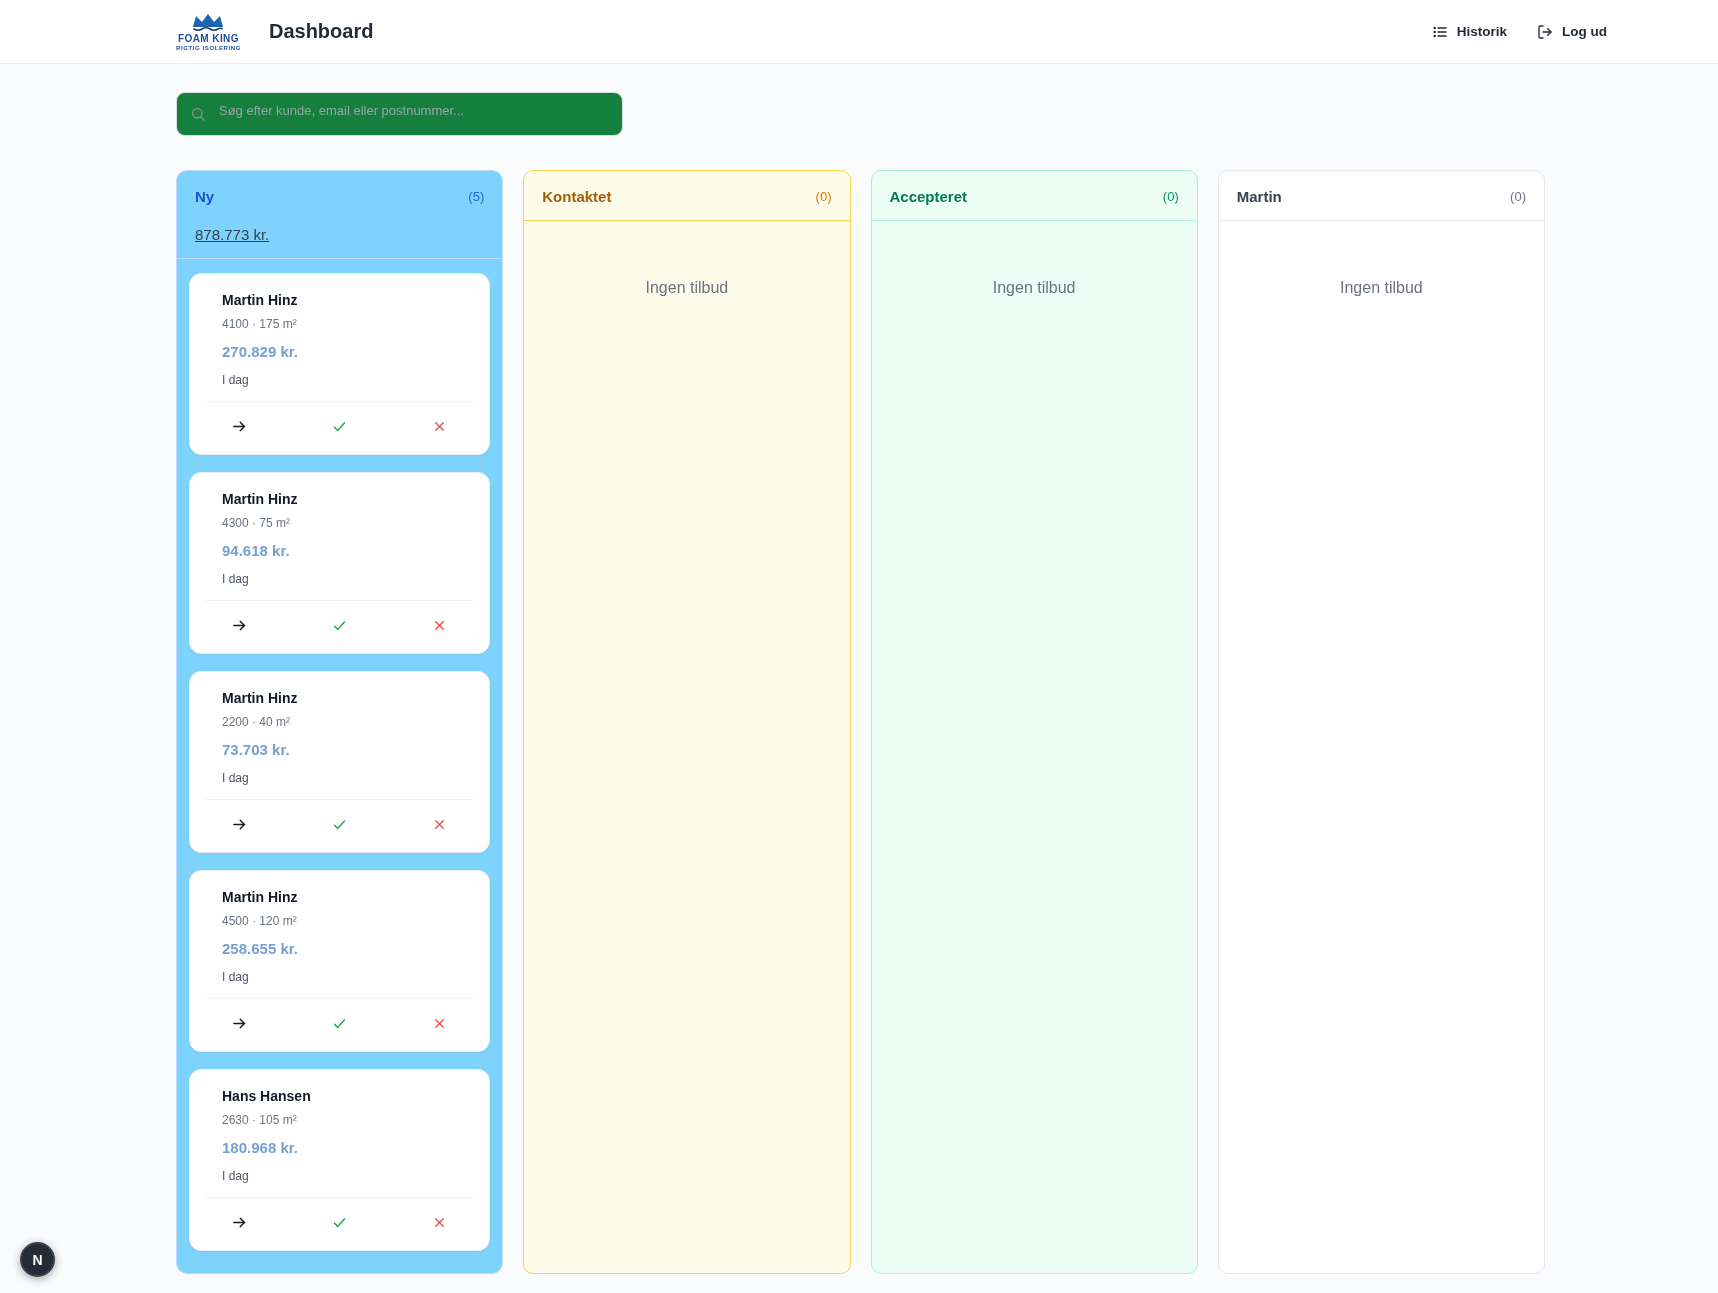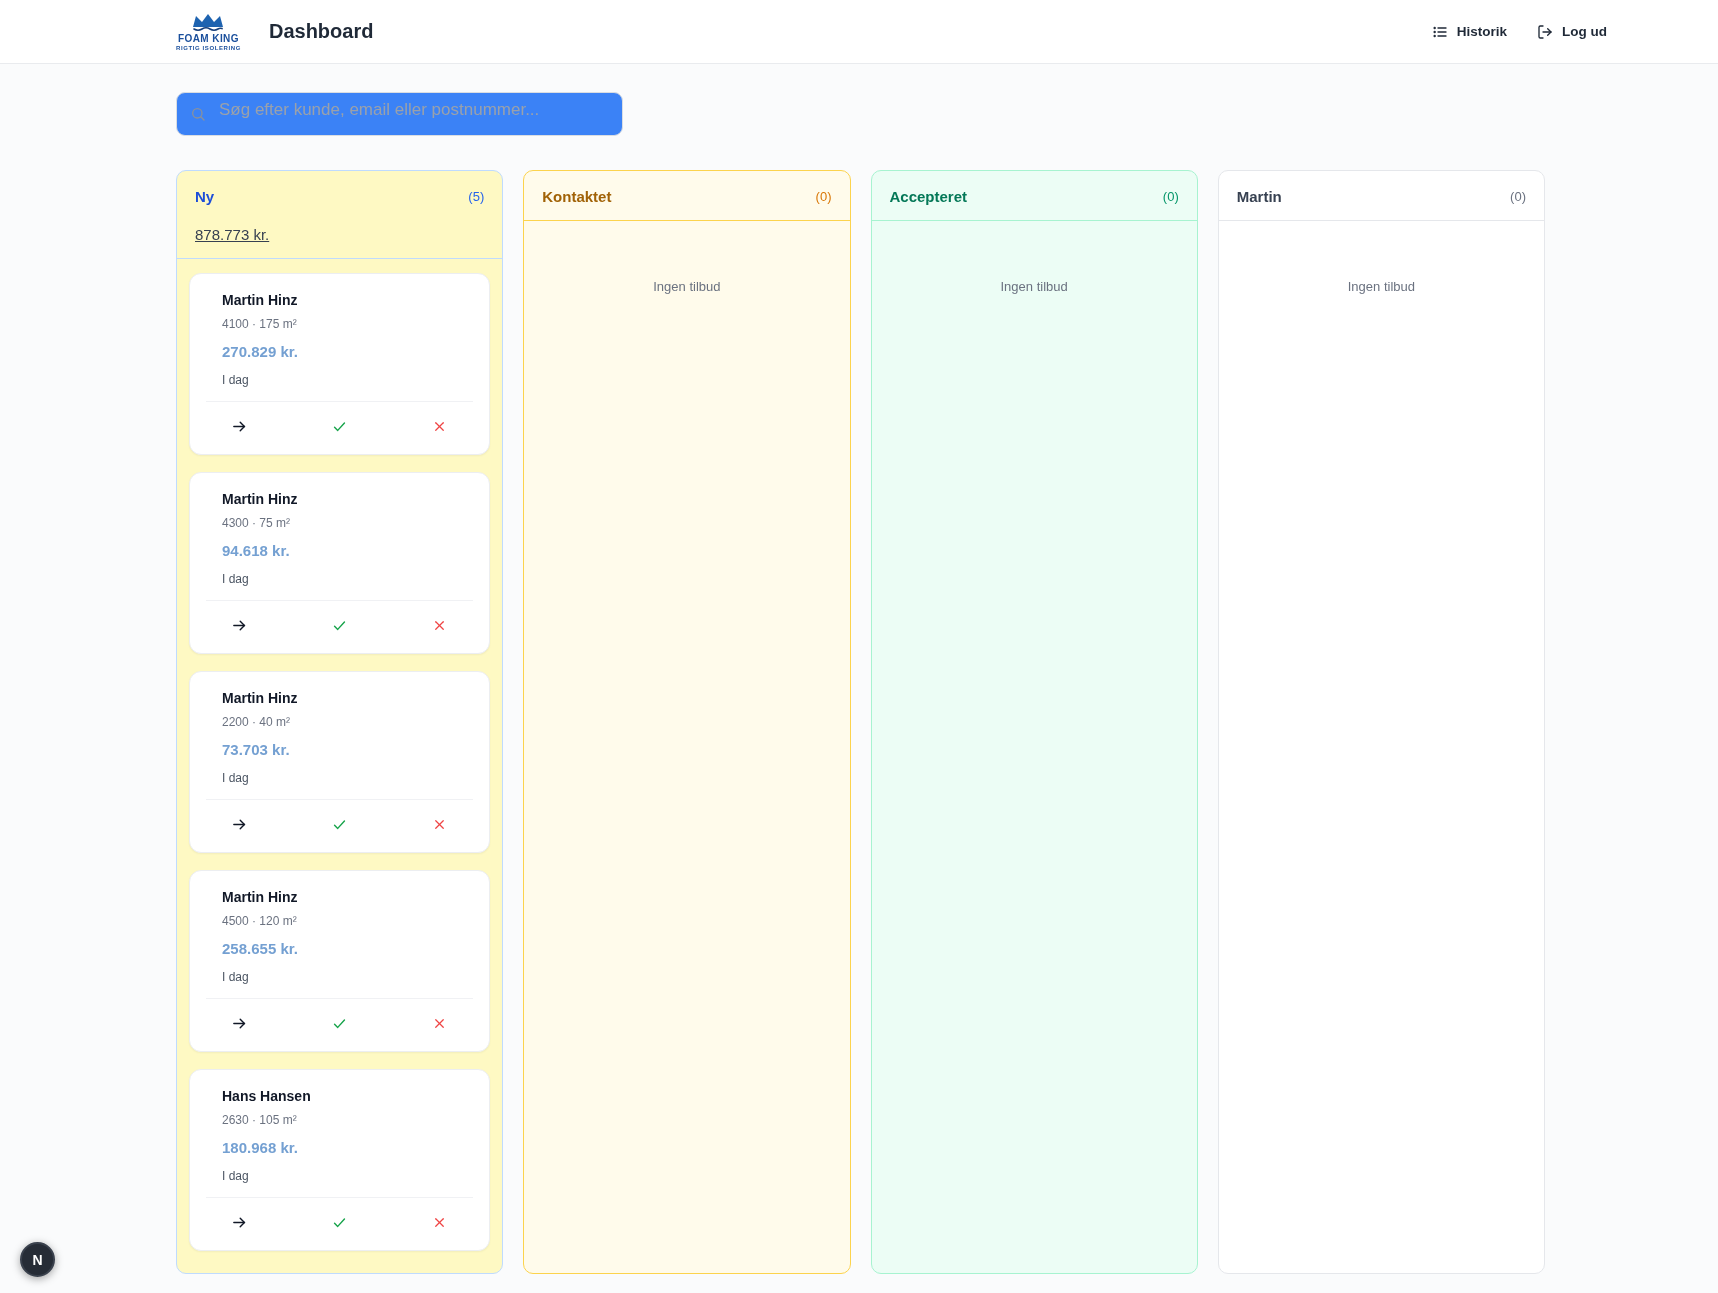--- a/index.html
+++ b/index.html
@@ -26,38 +26,38 @@
     display:flex; align-items:center; gap:9px; background:none; border:none;
     font-size:13.5px; font-weight:600; color:#1f2937; cursor:pointer;
   }
   .header-btn svg{ display:block; }
 
   
   .main{ padding:28px 173px 40px 176px; }
   .search-box{ position:relative; width:447px; height:44px; margin-bottom:34px; }
   .search-box svg{ position:absolute; left:14px; top:50%; transform:translateY(-50%); }
   .search-input{
-    width:100%; height:100%; background:#3b82f6; border:1px solid #d9dde2; border-radius:9px;
-    padding:0 14px 8px 42px; font-size:17px; color:#111827; outline:none;
+    width:100%; height:100%; background:#15803d; border:1px solid #d9dde2; border-radius:9px;
+    padding:0 14px 8px 42px; font-size:13px; color:#111827; outline:none;
   }
   .search-input::placeholder{ color:#9aa1ab; }
 
   
   .board{ display:flex; gap:20px; align-items:stretch; }
   .column{
     flex:1; border:1px solid; border-radius:10px; min-height:1104px;
     display:flex; flex-direction:column; overflow:hidden;
   }
   .col-head{ padding:17px 18px 15px; border-bottom:1px solid; }
   .col-title-row{ display:flex; justify-content:space-between; align-items:center; }
   .col-title{ font-size:15px; font-weight:700; }
   .col-count{ font-size:13px; font-weight:400; }
   .col-total{ margin-top:21px; font-size:15px; color:#374151;text-decoration:underline; }
   .col-body{ flex:1; padding:14px 12px; display:flex; flex-direction:column; gap:17px; }
-  .col-empty{ text-align:center; color:#6b7280; font-size:13px; padding-top:44px; }
+  .col-empty{ text-align:center; color:#6b7280; font-size:16px; padding-top:44px; }
 
   
   .card{
     background:#ffffff; border:1px solid #eceef1; border-radius:12px;
     box-shadow:0 1px 2px rgba(16,24,40,.05); cursor:grab;
   }
   .card-main{ padding:18px 32px 14px; }
   .card-name{ font-size:14px; font-weight:700; color:#111827; }
   .card-meta{ margin-top:9px; font-size:12px; color:#6b7280; }
   .card-price{ margin-top:12px; font-size:15px; font-weight:700; }
@@ -124,21 +124,21 @@
     <span>
       <svg width="16" height="16" viewBox="0 0 24 24" fill="none" stroke="#8a919c" stroke-width="2" stroke-linecap="round">
         <circle cx="11" cy="11" r="7"></circle>
           <line x1="21" y1="21" x2="16.2" y2="16.2"></line>
       </svg>
     </span>
     <input class="search-input" type="text" placeholder="Søg efter kunde, email eller postnummer..." style="">
   </div>
 
   <div class="board" id="board">
-      <section class="column" style="background-color: #fef9c3; border-color: rgb(191, 219, 254);">
+      <section class="column" style="background-color: #7dd3fc; border-color: rgb(191, 219, 254); border-radius: 11px;">
         <div class="col-head" style="border-bottom-color: rgb(191, 219, 254);">
           <div class="col-title-row">
             <span class="col-title" style="color: rgb(29, 78, 216);">Ny</span>
             <span class="col-count" style="color: rgb(37, 99, 235);">(5)</span>
           </div>
           <div class="col-total">878.773 kr.</div>
         </div>
         <div class="col-body">
           <div class="card">
             <div class="card-main">

